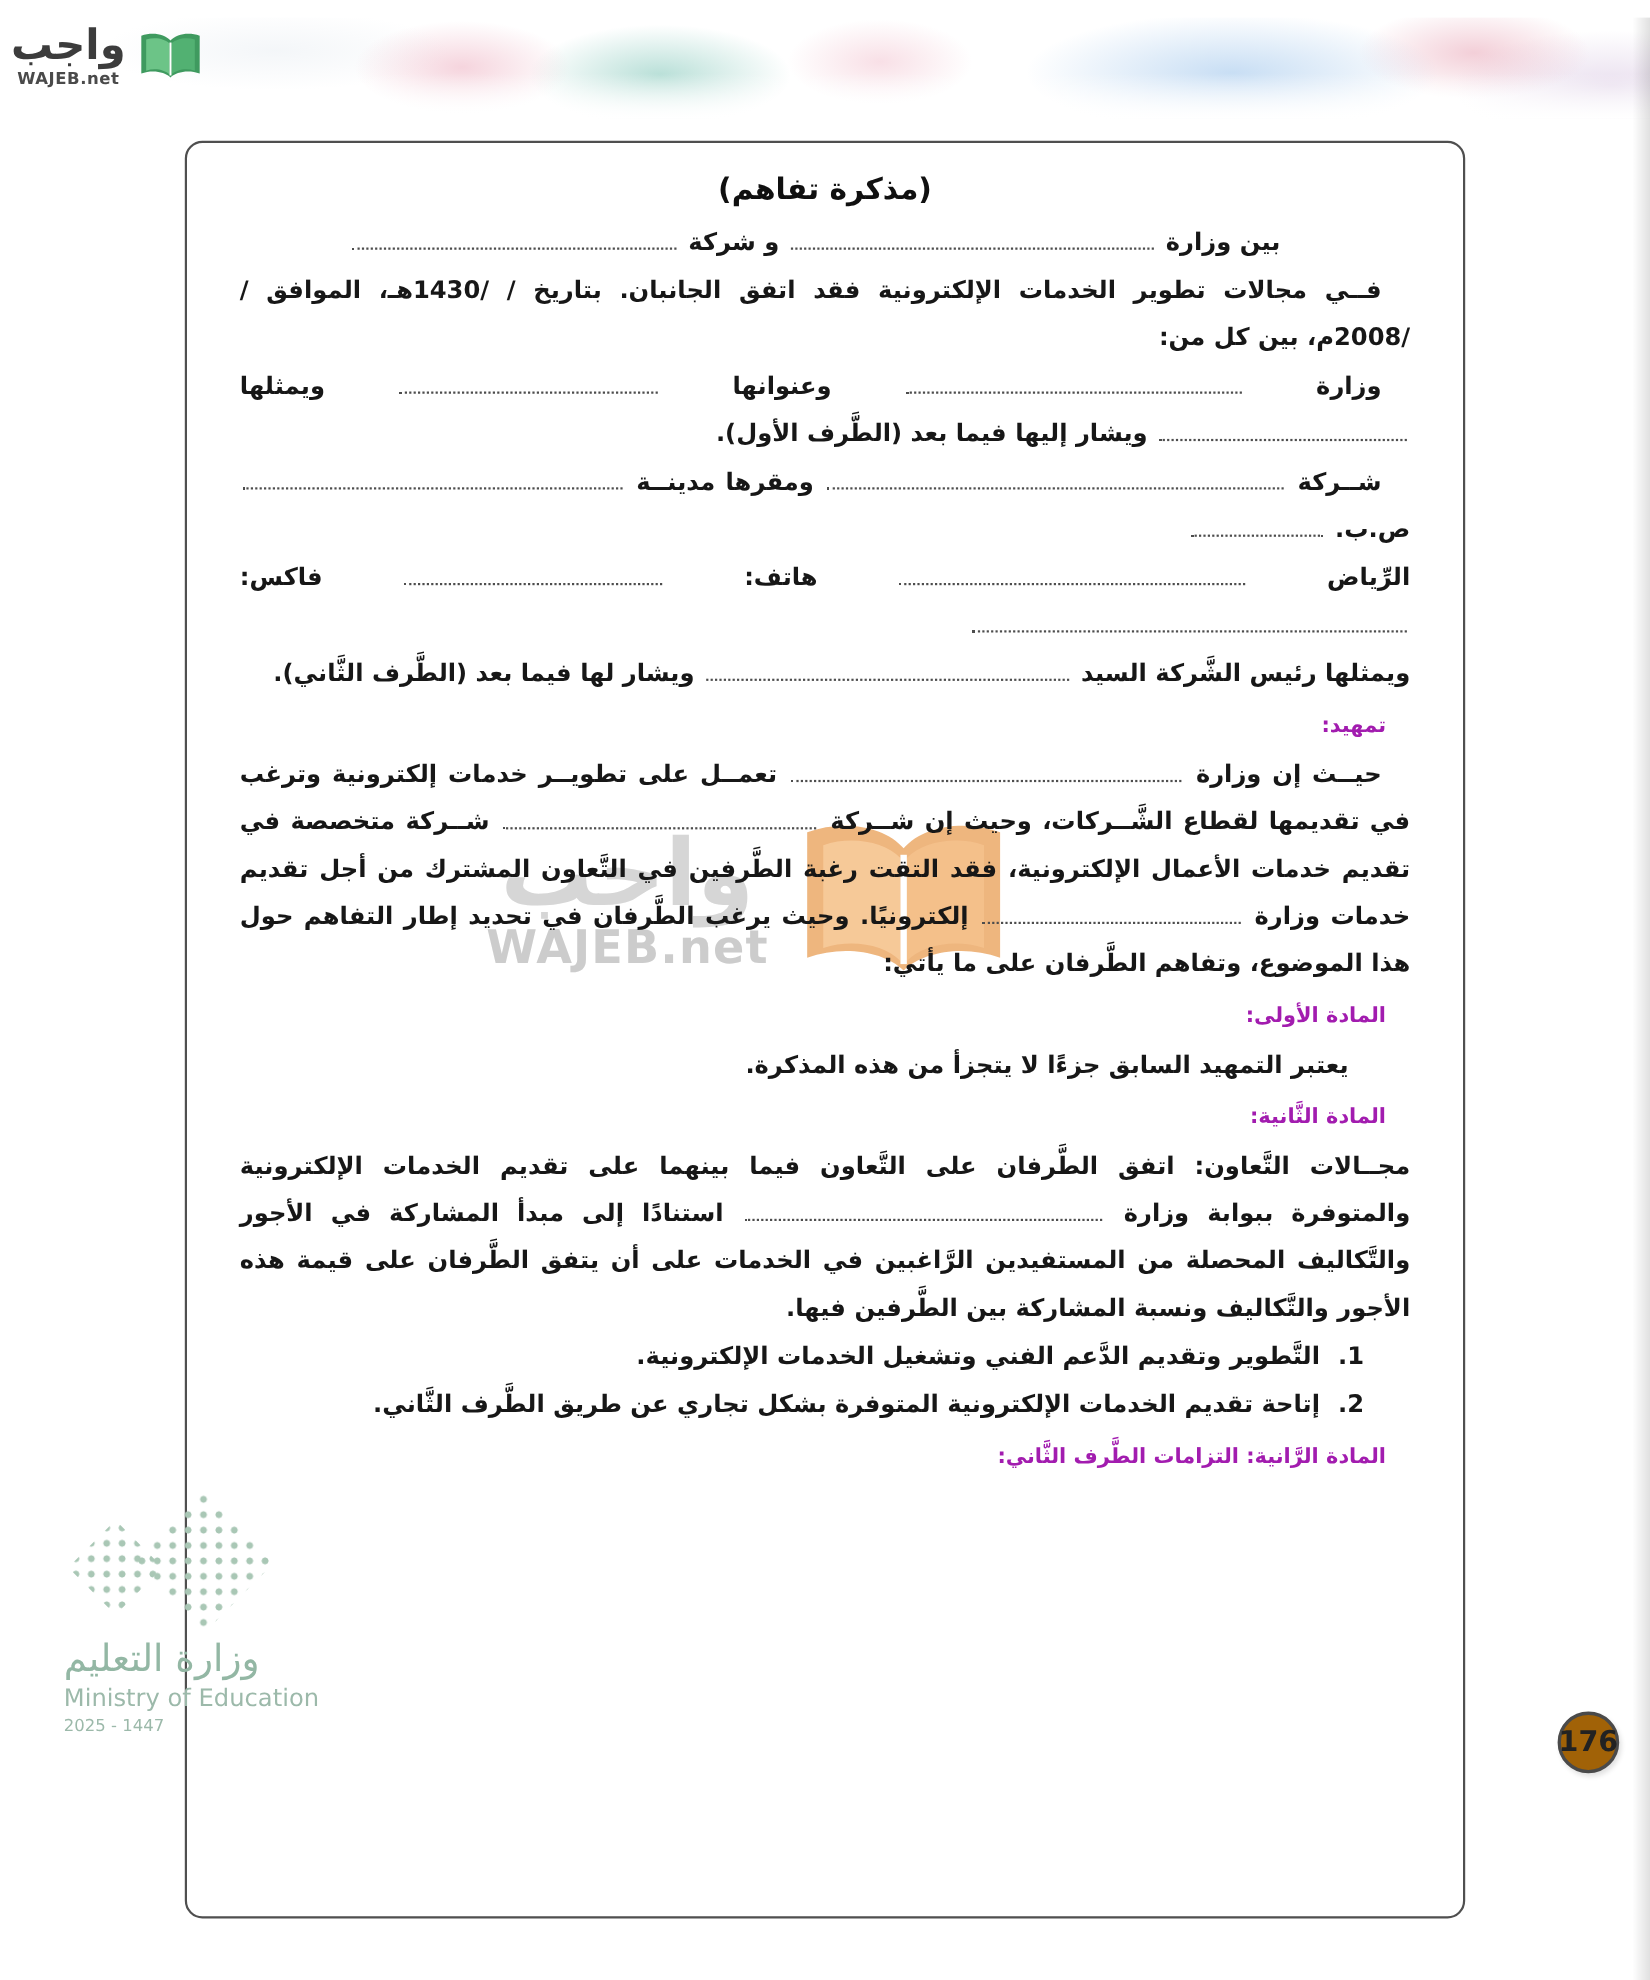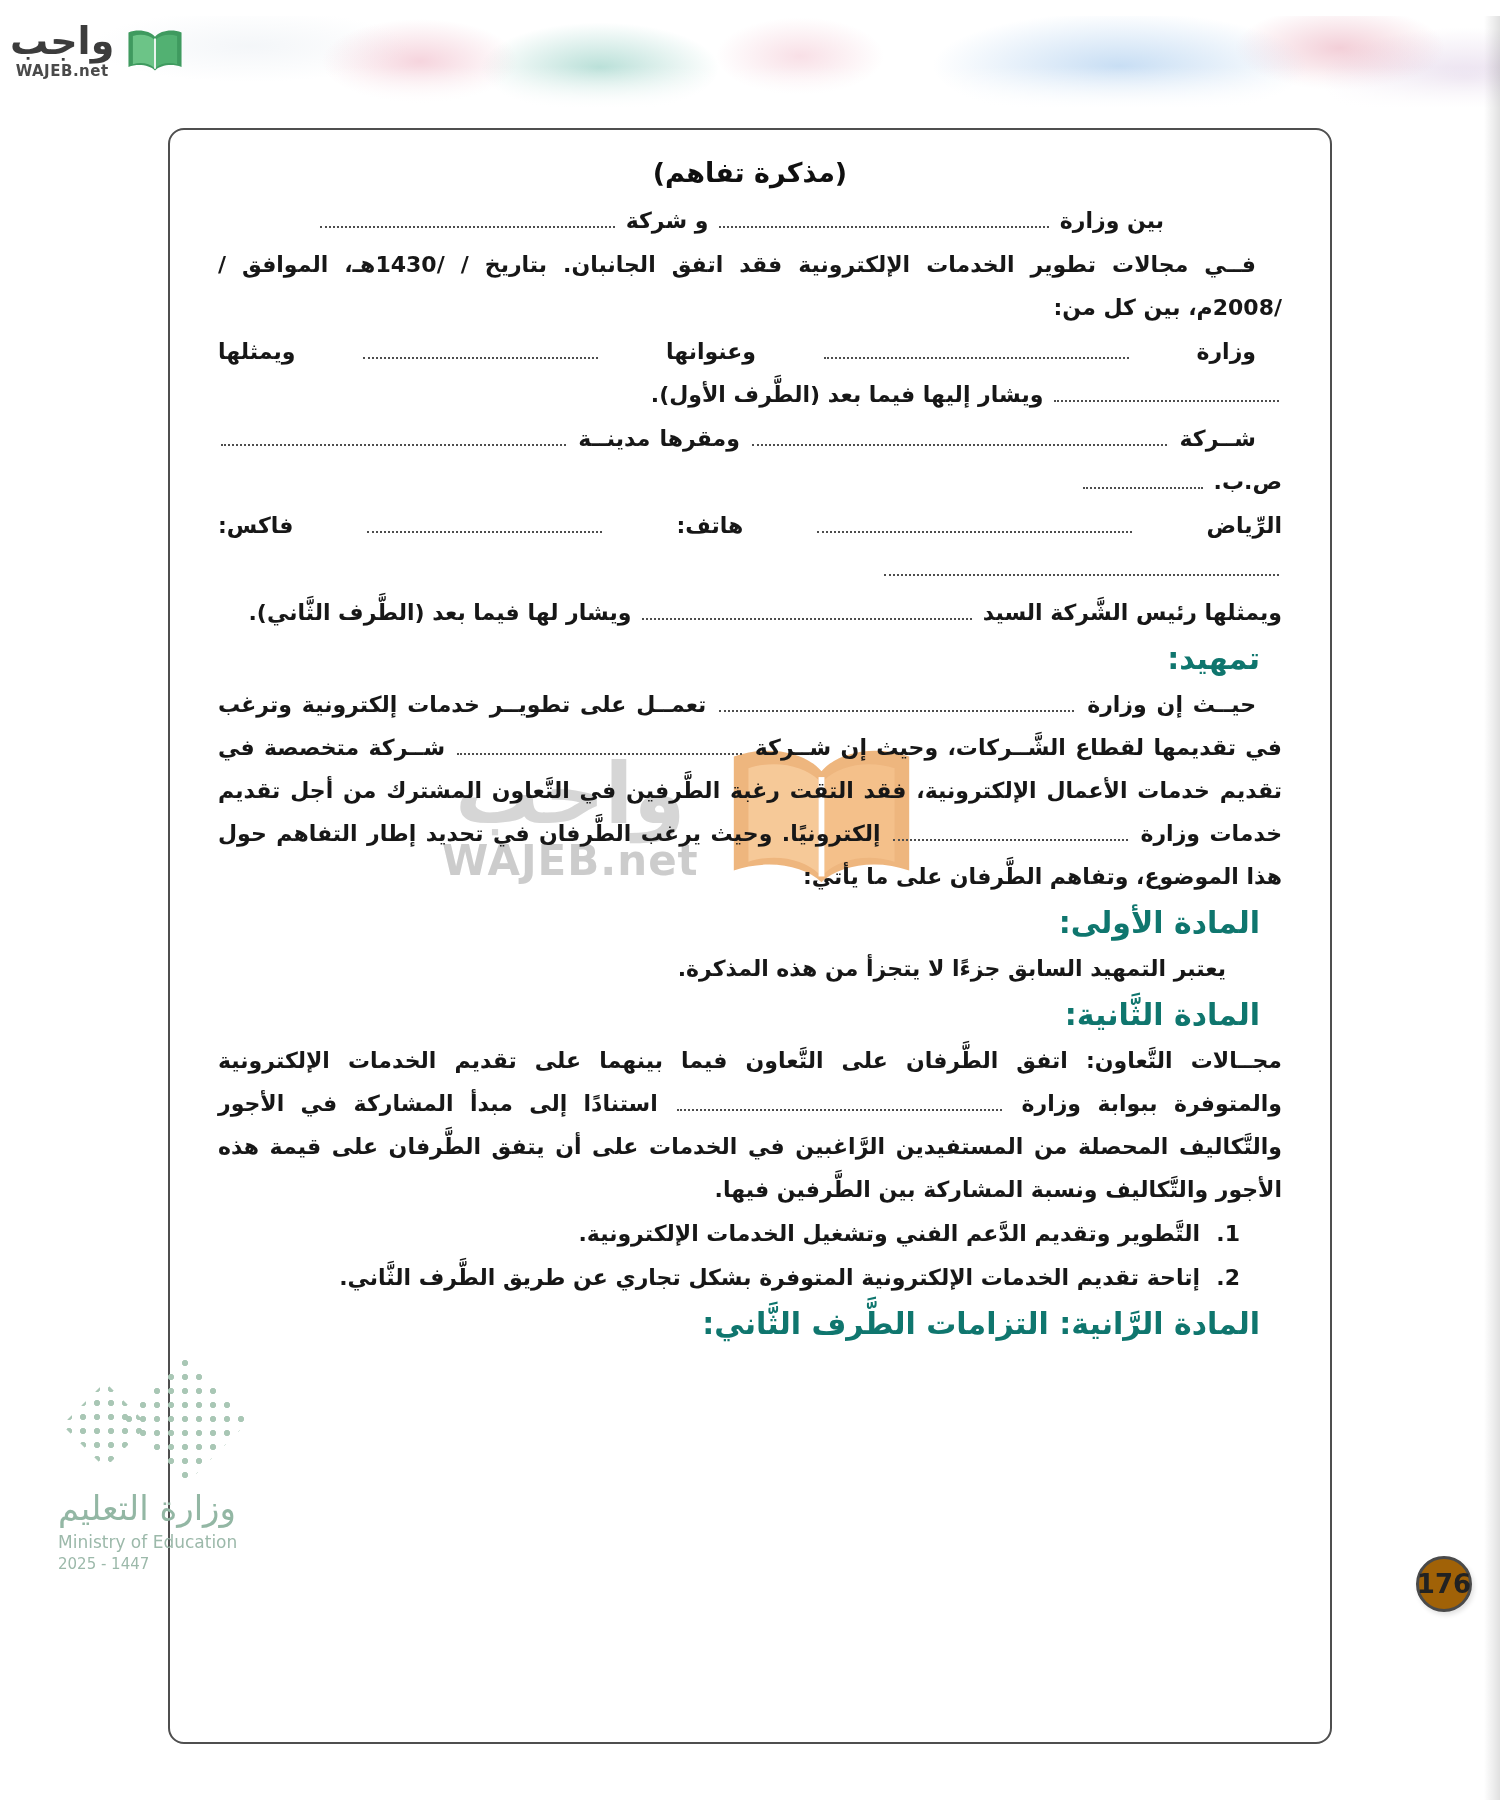--- a/index.html
+++ b/index.html
@@ -61,21 +61,21 @@
   }
   .doc-title {
     text-align: center; font-size: 27px; font-weight: bold;
     color: #101010; line-height: 50px;
   }
   .para {
     font-size: 22px; font-weight: bold; color: #171717;
     line-height: 43px; text-align: justify; margin: 1px 0;
   }
   .heading {
-    font-size: 30px; font-weight: bold; color: #0f766e;
+    font-size: 19px; font-weight: bold; color: #a21caf;
     line-height: 46px; margin: 2px 0 0 0;
   }
   .ind1 { text-indent: 26px; }
   .ind2 { text-indent: 56px; }
   .ind3 { text-indent: 118px; }
   .hind { margin-right: 22px; }
   .blank {
     display: inline-block; height: 6px;
     border-bottom: 2px dotted #4d4d4d;
     margin: 0 3px; max-width: 100%;
@@ -93,21 +93,21 @@
   .m-dots { position: relative; width: 210px; height: 132px; }
   .dots {
     position: absolute;
     clip-path: polygon(50% 0, 100% 50%, 50% 100%, 0 50%);
     background-image: radial-gradient(circle, #a9c7b5 2.8px, transparent 3.4px);
     background-size: 14px 14px;
   }
   .d-a { left: 4px; top: 28px; width: 86px; height: 86px; }
   .d-b { left: 64px; top: 2px; width: 128px; height: 128px; }
   .m-ar { font-size: 34px; font-weight: normal; color: #93b7a4; margin-top: 2px; direction: rtl; text-align: left; }
-  .m-en { font-size: 17px; color: #9cb9aa; margin-top: 4px; }
+  .m-en { font-size: 22px; color: #9cb9aa; margin-top: 4px; }
   .m-years { font-size: 15px; color: #9cb9aa; margin-top: 3px; }
 
   
   .page-num {
     position: absolute; left: 1416px; top: 1540px;
     width: 56px; height: 56px; border-radius: 50%;
     border: 3px solid #4a4a4a; background: #a16207;
     display: flex; align-items: center; justify-content: center;
     font-size: 26px; font-weight: bold; color: #222222; z-index: 4;
     box-shadow: 2px 3px 5px rgba(0,0,0,0.12);

